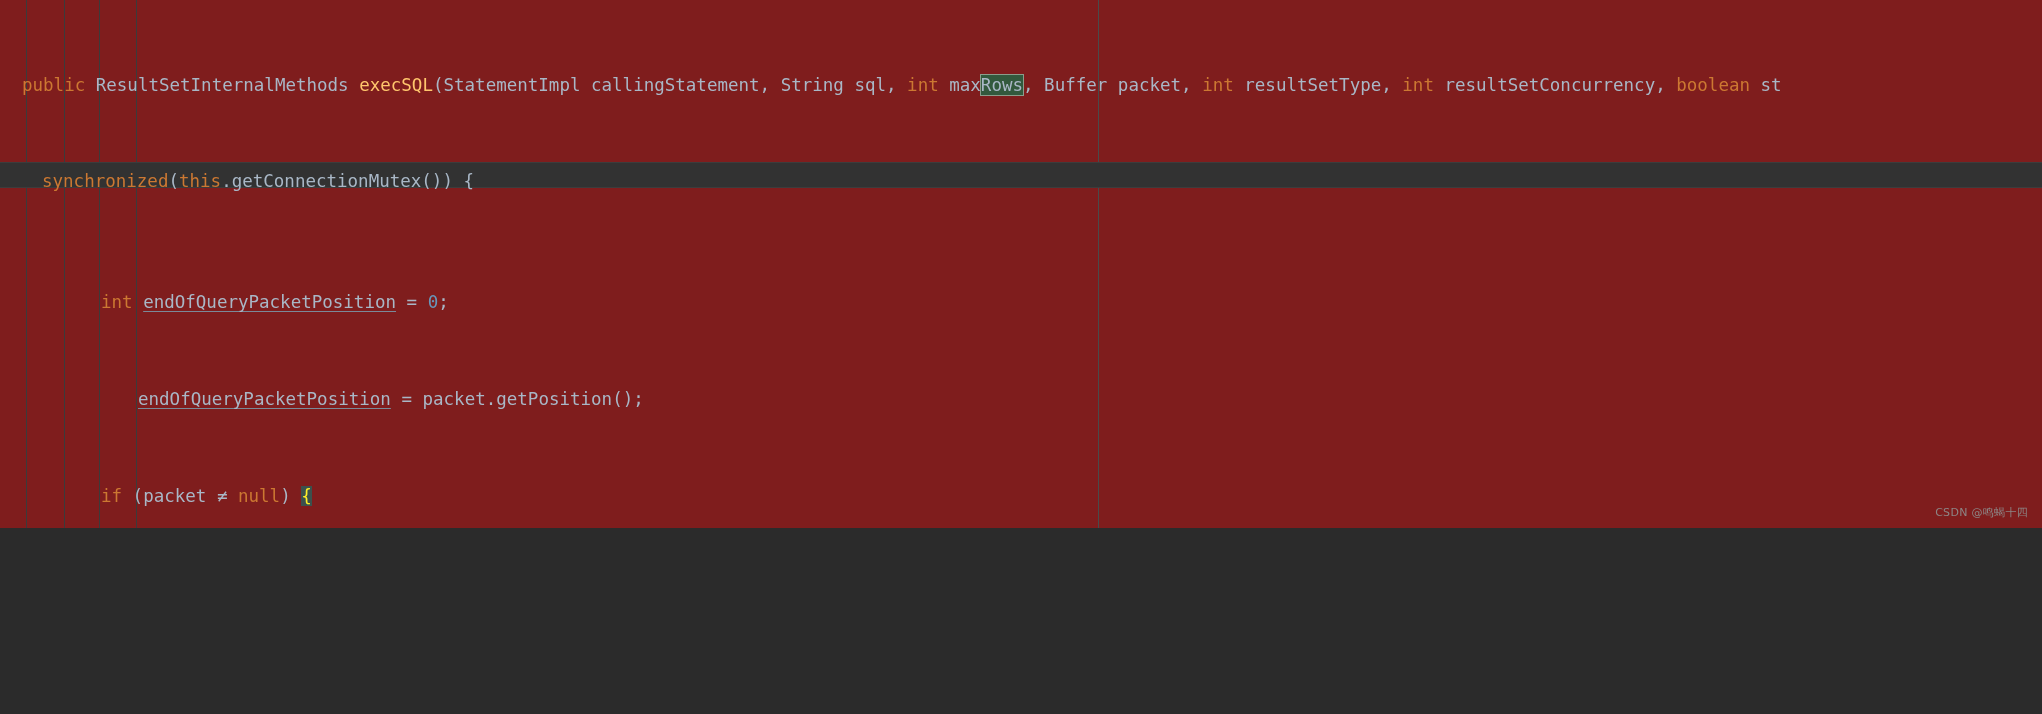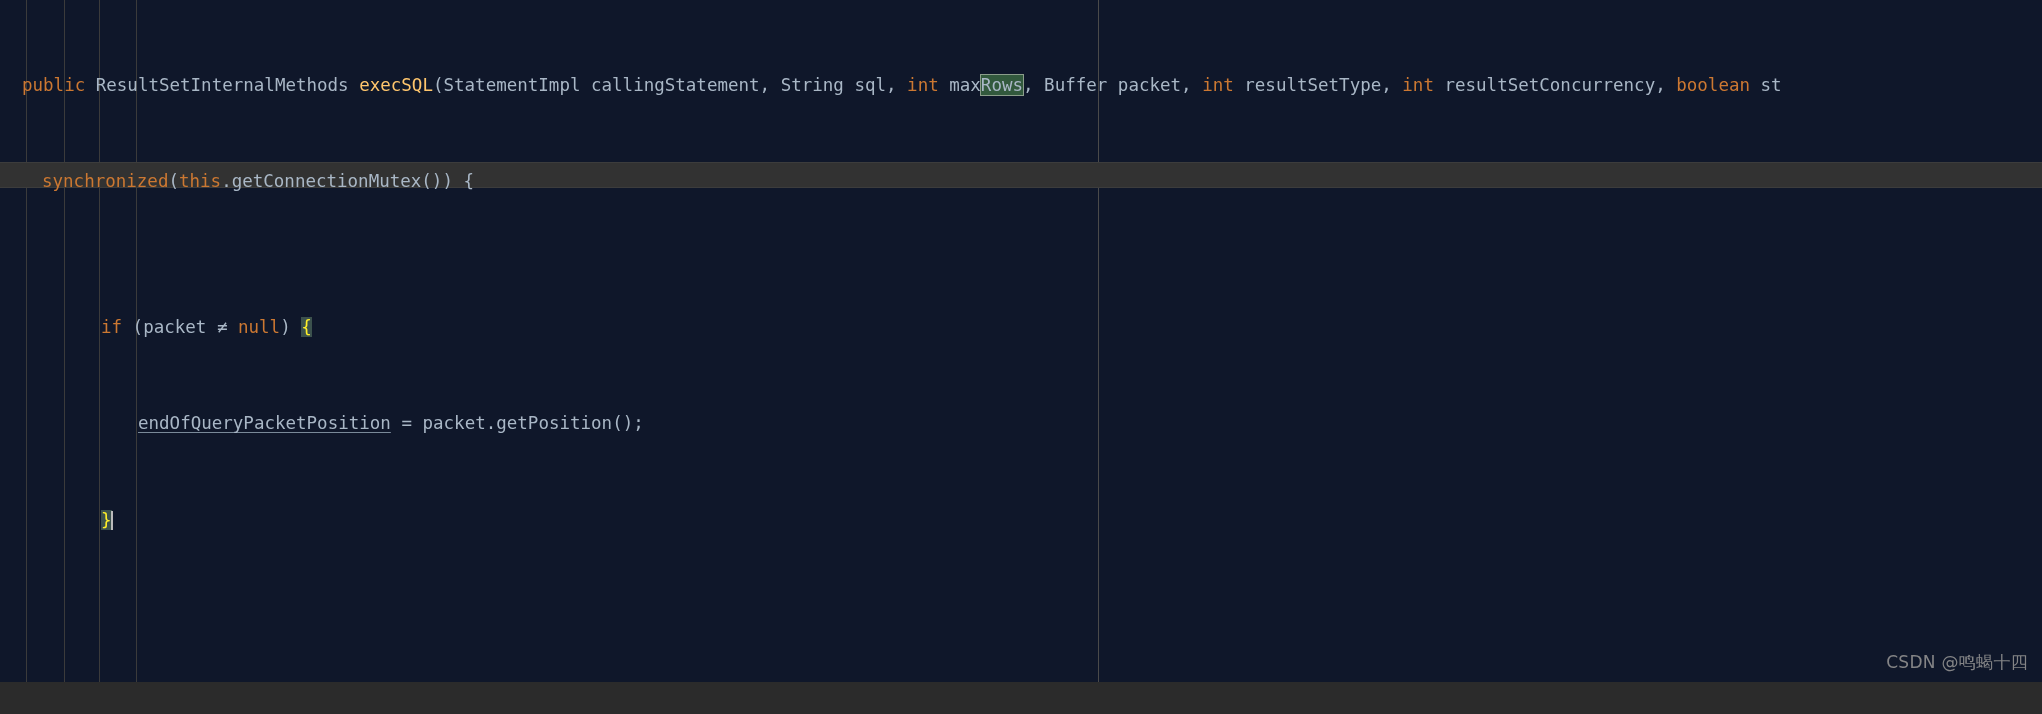--- a/index.html
+++ b/index.html
@@ -10,22 +10,22 @@
   body {
     width: 2042px;
     height: 714px;
     overflow: hidden;
     font-family: "DejaVu Sans Mono", "Liberation Mono", monospace;
   }
 
   #editor {
     position: relative;
     width: 2042px;
-    height: 682px;
-    background: #0f172a;
+    height: 528px;
+    background: #7f1d1d;
     overflow: hidden;
   }
 
   
   .vline {
     position: absolute;
     top: 0;
     bottom: 0;
     width: 1px;
     background: #3b3b3b;
@@ -98,21 +98,21 @@
     margin-left: -1px;
   }
 
   
   #watermark {
     position: absolute;
     right: 14px;
     bottom: 8px;
     color: #8e8e8e;
     font-family: "DejaVu Sans", "Liberation Sans", sans-serif;
-    font-size: 17px;
+    font-size: 11px;
     letter-spacing: 0.3px;
     opacity: 0.92;
   }
 </style>
 </head>
 <body>
 
 <div id="editor">
 
   <div class="vline" style="left:26px;"></div>
@@ -123,24 +123,25 @@
 
   <div class="curline" style="top:162px;"></div>
 
   <div class="code">
 
     <div class="line"><span class="kw">public</span> <span class="type">ResultSetInternalMethods</span> <span class="mth">execSQL</span><span class="punct">(</span><span class="type">StatementImpl</span><span class="punct"> callingStatement, </span><span class="type">String</span><span class="punct"> sql, </span><span class="kw">int</span><span class="punct"> max</span><span class="searchmatch">Rows</span><span class="punct">, </span><span class="type">Buffer</span><span class="punct"> packet, </span><span class="kw">int</span><span class="punct"> resultSetType, </span><span class="kw">int</span><span class="punct"> resultSetConcurrency, </span><span class="kw">boolean</span><span class="punct"> st</span></div>
 
     <div class="line" style="padding-left:42px;"><span class="kw">synchronized</span><span class="punct">(</span><span class="kw">this</span><span class="punct">.getConnectionMutex()) {</span></div>
 
 
+    <div class="line" style="padding-left:101px;"><span class="kw">int</span> <span class="local">endOfQueryPacketPosition</span><span class="punct"> = </span><span class="num">0</span><span class="punct">;</span></div>
+
+    <div class="line" style="padding-left:138px;"><span class="local">endOfQueryPacketPosition</span><span class="punct"> = packet.getPosition();</span></div>
 
     <div class="line" style="padding-left:101px;"><span class="kw">if</span><span class="punct"> (packet </span><span class="punct">≠</span> <span class="kw">null</span><span class="punct">) </span><span class="bracematch">{</span></div>
-
-    <div class="line" style="padding-left:138px;"><span class="local">endOfQueryPacketPosition</span><span class="punct"> = packet.getPosition();</span></div>
 
     <div class="line" style="padding-left:101px;"><span class="bracematch">}</span><span class="caret"></span></div>
 
     
 
     
 
     
 
     

